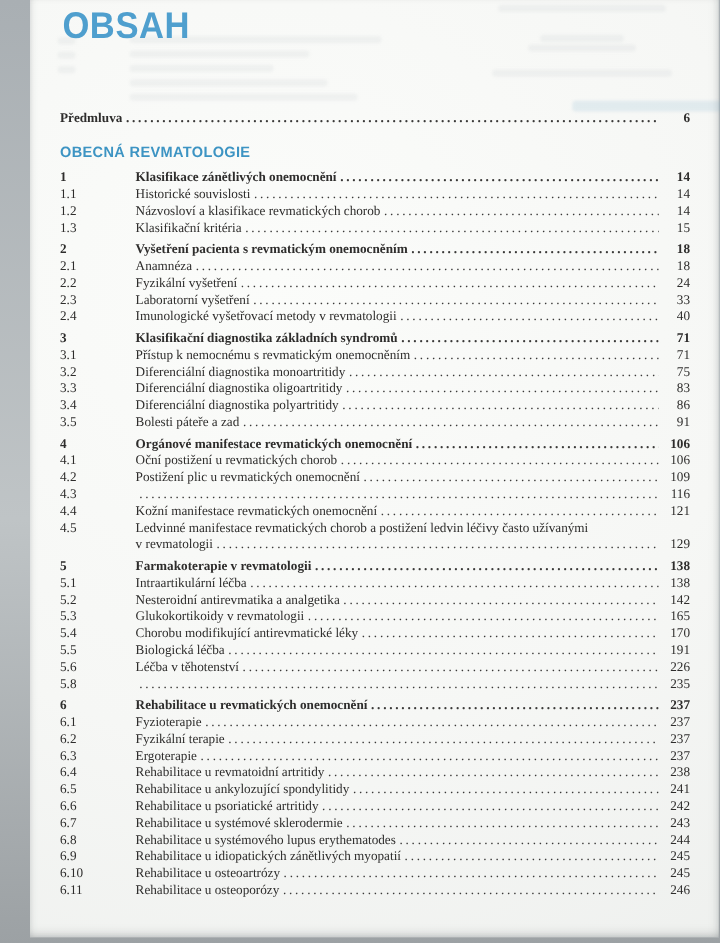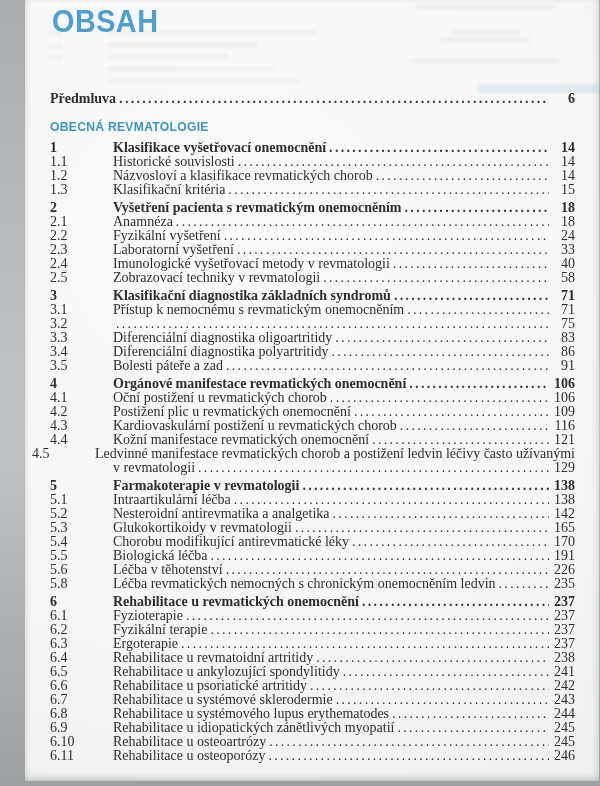--- a/index.html
+++ b/index.html
@@ -25,21 +25,21 @@
   
   .doc-title{
     position:absolute;left:27px;top:4px;
     font-family:"Liberation Sans", sans-serif;font-weight:bold;
     font-size:31px;letter-spacing:.5px;color:#4f9fce;
     transform:scaleX(.93);transform-origin:left top;
   }
   
   .content{position:absolute;left:25px;right:24px;top:92px;color:#2e2d2c;}
   .row{display:flex;align-items:baseline;height:14px;line-height:14px;
-       font-size:14px;white-space:nowrap;justify-content:flex-end;}
+       font-size:11px;white-space:nowrap;}
   .row .num{flex:0 0 63px;}
   .row .ttl{flex:0 0 auto;}
   .row .leader{flex:1 1 auto;overflow:hidden;margin:0 2px 0 3px;min-width:0;}
   .row .leader::after{
     content:"..........................................................................................................................................................";
     letter-spacing:2.3px;color:#3a3938;
   }
   .row .pg{flex:0 0 auto;min-width:24px;text-align:right;}
   .row.bold{font-weight:bold;}
   .row.bold .pg,{font-weight:normal;}
@@ -79,21 +79,21 @@
       <span class="ttl">Předmluva</span>
       <span class="leader"></span>
       <span class="pg">6</span>
     </div>
 
     <div class="section-heading">OBECNÁ REVMATOLOGIE</div>
 
     <div id="toc-list">
         <div class="row bold chapter">
           <span class="num">1</span>
-          <span class="ttl">Klasifikace vyšetřovací onemocnění</span>
+          <span class="ttl">Klasifikace zánětlivých onemocnění</span>
           <span class="leader"></span>
           <span class="pg">14</span>
         </div>
         <div class="row">
           <span class="num">1.1</span>
           <span class="ttl">Historické souvislosti</span>
           <span class="leader"></span>
           <span class="pg">14</span>
         </div>
         <div class="row">
@@ -131,40 +131,35 @@
           <span class="ttl">Laboratorní vyšetření</span>
           <span class="leader"></span>
           <span class="pg">33</span>
         </div>
         <div class="row">
           <span class="num">2.4</span>
           <span class="ttl">Imunologické vyšetřovací metody v revmatologii</span>
           <span class="leader"></span>
           <span class="pg">40</span>
         </div>
-        <div class="row">
-          <span class="num">2.5</span>
-          <span class="ttl">Zobrazovací techniky v revmatologii</span>
-          <span class="leader"></span>
-          <span class="pg">58</span>
-        </div>
         <div class="row bold chapter">
           <span class="num">3</span>
           <span class="ttl">Klasifikační diagnostika základních syndromů</span>
           <span class="leader"></span>
           <span class="pg">71</span>
         </div>
         <div class="row">
           <span class="num">3.1</span>
           <span class="ttl">Přístup k nemocnému s revmatickým onemocněním</span>
           <span class="leader"></span>
           <span class="pg">71</span>
         </div>
         <div class="row">
           <span class="num">3.2</span>
+          <span class="ttl">Diferenciální diagnostika monoartritidy</span>
           <span class="leader"></span>
           <span class="pg">75</span>
         </div>
         <div class="row">
           <span class="num">3.3</span>
           <span class="ttl">Diferenciální diagnostika oligoartritidy</span>
           <span class="leader"></span>
           <span class="pg">83</span>
         </div>
         <div class="row">
@@ -192,21 +187,20 @@
           <span class="pg">106</span>
         </div>
         <div class="row">
           <span class="num">4.2</span>
           <span class="ttl">Postižení plic u revmatických onemocnění</span>
           <span class="leader"></span>
           <span class="pg">109</span>
         </div>
         <div class="row">
           <span class="num">4.3</span>
-          <span class="ttl">Kardiovaskulární postižení u revmatických chorob</span>
           <span class="leader"></span>
           <span class="pg">116</span>
         </div>
         <div class="row">
           <span class="num">4.4</span>
           <span class="ttl">Kožní manifestace revmatických onemocnění</span>
           <span class="leader"></span>
           <span class="pg">121</span>
         </div>
         <div class="row">
@@ -256,21 +250,20 @@
           <span class="pg">191</span>
         </div>
         <div class="row">
           <span class="num">5.6</span>
           <span class="ttl">Léčba v těhotenství</span>
           <span class="leader"></span>
           <span class="pg">226</span>
         </div>
         <div class="row">
           <span class="num">5.8</span>
-          <span class="ttl">Léčba revmatických nemocných s chronickým onemocněním ledvin</span>
           <span class="leader"></span>
           <span class="pg">235</span>
         </div>
         <div class="row bold chapter">
           <span class="num">6</span>
           <span class="ttl">Rehabilitace u revmatických onemocnění</span>
           <span class="leader"></span>
           <span class="pg">237</span>
         </div>
         <div class="row">

